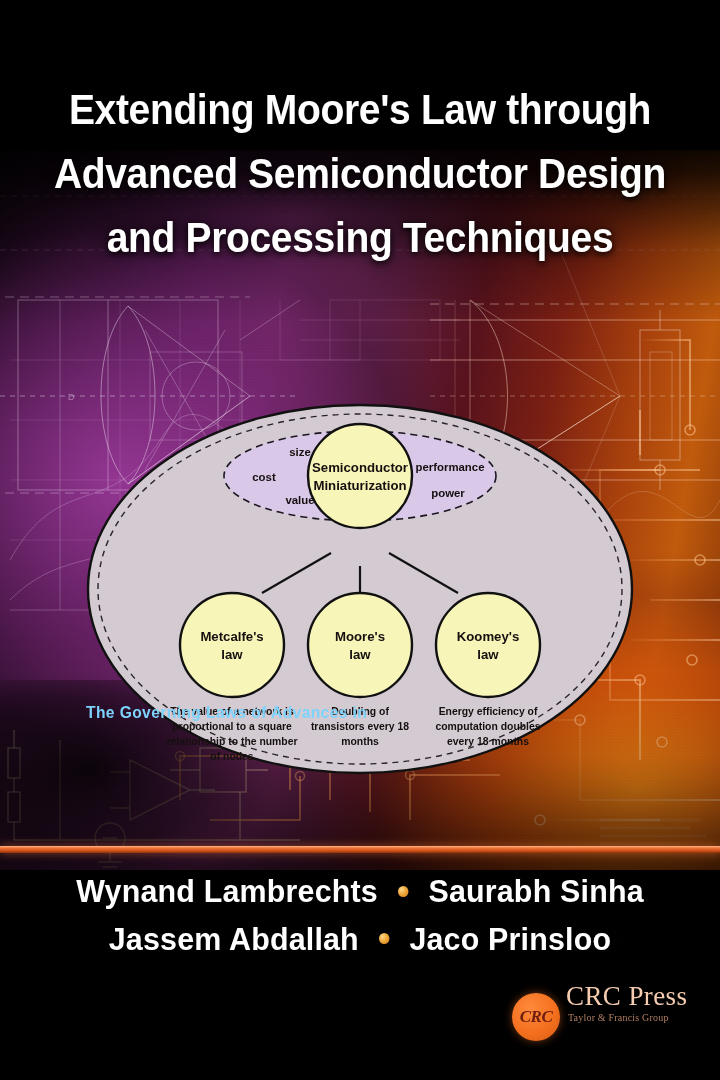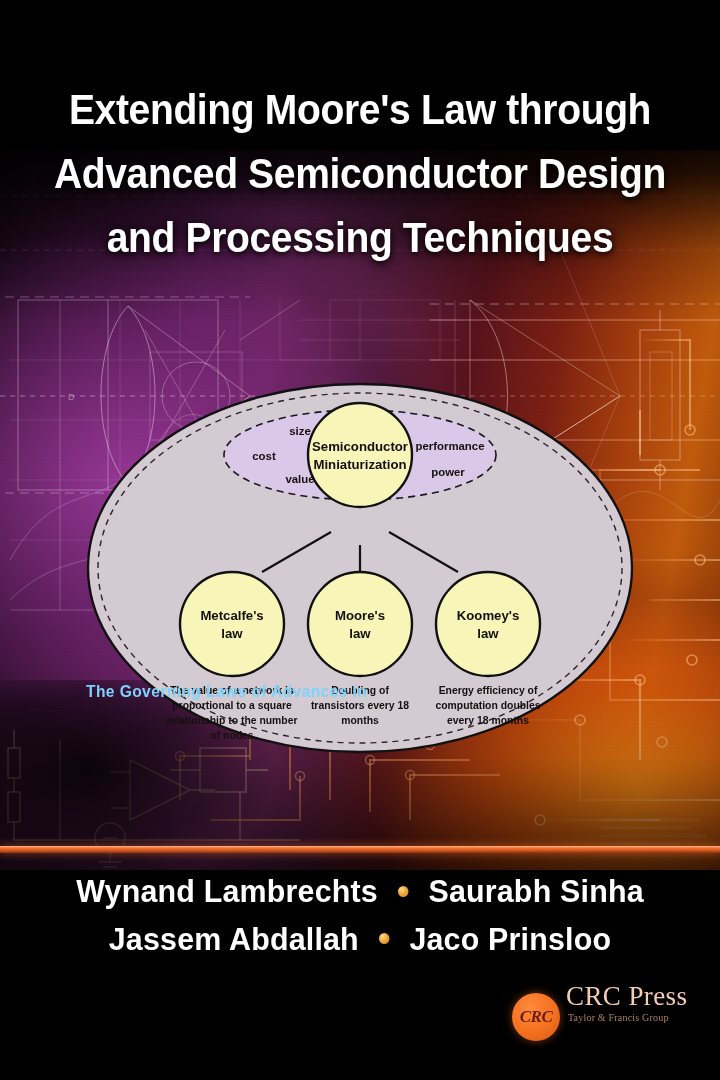--- a/index.html
+++ b/index.html
@@ -79,21 +79,21 @@
     letter-spacing:-0.4px;
     transform:scaleX(.93);
     transform-origin:center top;
     text-shadow:0 2px 7px rgba(0,0,0,.95), 0 0 18px rgba(0,0,0,.8);
     white-space:nowrap;
   }
   .title .tl{display:block;}
 
   
   #diagram{
-    position:absolute;left:86px;top:382px;width:548px;height:372px;
+    position:absolute;left:86px;top:403px;width:548px;height:372px;
   }
   #diagram svg{display:block;width:548px;height:372px;}
   .dtext{font-family:"Liberation Sans Narrow","Liberation Sans",sans-serif;fill:#15100f;}
   .t-node{font-size:13.2px;font-weight:700;}
   .t-attr{font-size:11.4px;font-weight:700;}
   .t-desc{font-size:10.4px;font-weight:700;}
   .t-cap{font-size:15.4px;font-weight:700;letter-spacing:.35px;}
 
   
   .divider{

